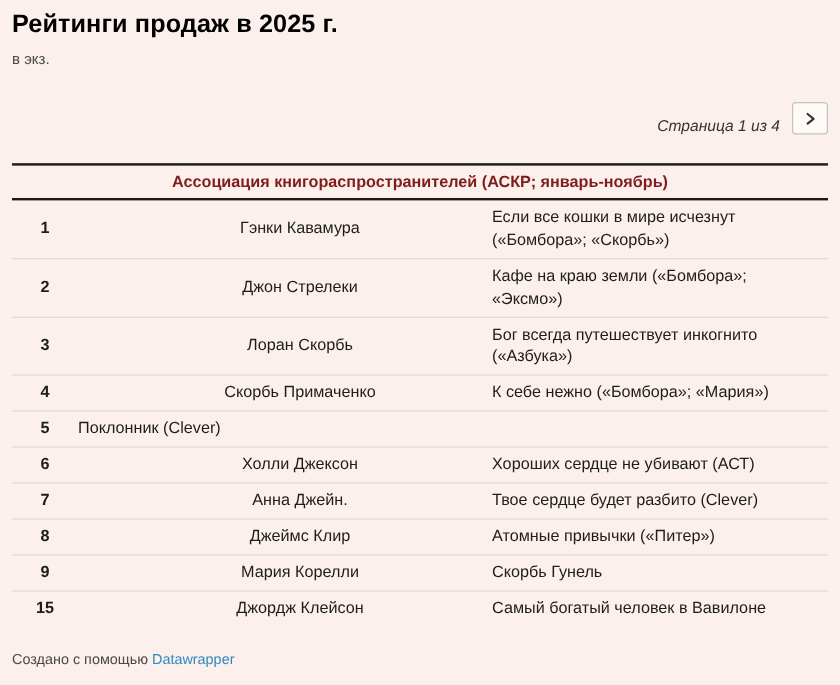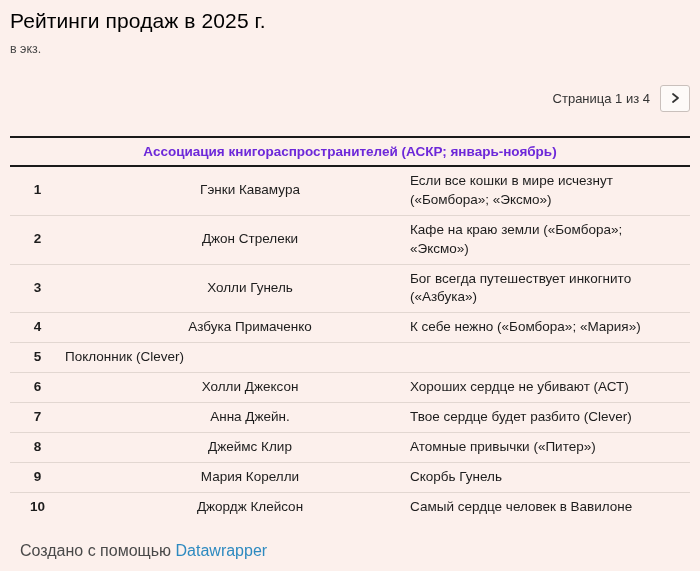--- a/index.html
+++ b/index.html
@@ -7,38 +7,39 @@
     width: 700px; height: 571px;
     background: #fcf0ec;
     font-family: "Liberation Sans", "DejaVu Sans", sans-serif;
     color: #1d1d1d;
     overflow: hidden;
   }
   .container { padding: 9px 10px 0 10px; }
 
   .page-title {
     font-size: 21px;
-    font-weight: 400;
+    font-weight: 700;
     color: #000;
     letter-spacing: 0.1px;
     margin-bottom: 9px;
   }
   .page-subtitle {
     font-size: 12.5px;
     color: #494949;
     margin-bottom: 28px;
   }
 
   .pagination {
     display: flex;
     justify-content: flex-end;
-    align-items: center;
+    align-items: flex-end;
     gap: 10px;
     margin: 4px 0 24px 0;
     height: 28px;
+    font-style: italic;
   }
   .pagination-label { font-size: 13px; color: #333; }
   .next-btn {
     width: 30px; height: 27px;
     background: #fdfaf8;
     border: 1px solid #c9c0bc;
     border-radius: 3px;
     display: flex; align-items: center; justify-content: center;
     cursor: pointer;
     padding: 0;
@@ -46,41 +47,40 @@
   .next-btn svg { display: block; }
 
   .dw-table { width: 100%; }
   .thead {
     border-top: 2px solid #1a1a1a;
     border-bottom: 2px solid #1a1a1a;
     text-align: center;
     font-weight: 700;
     font-size: 13.5px;
     padding: 6px 4px;
-    color: #6d28d9;
+    color: #7f1d1d;
   }
   .trow {
     display: grid;
     grid-template-columns: 55px 345px 1fr;
     align-items: center;
     border-bottom: 1px solid #e2d7d1;
     padding: 5px 0;
     font-size: 13.5px;
     line-height: 1.4;
   }
   .trow:last-child { border-bottom: none; }
   .cell-rank { text-align: center; font-weight: 700; }
   .cell-author { padding-left: 25px; text-align: center; }
   .cell-title { padding-right: 12px; }
 
   .footer {
     margin-top: 20px;
-    font-size: 16px;
+    font-size: 12px;
     color: #494949;
-    margin-left: 10px;
   }
   .footer a {
     color: #2d8ac0;
     text-decoration: none;
   }
 </style>
 </head>
 <body>
 
 <div class="container">
@@ -98,35 +98,35 @@
       </span>
     </button>
   </div>
 
   <div class="dw-table">
     <div class="thead">Ассоциация книгораспространителей (АСКР; январь-ноябрь)</div>
 
     <div class="trow">
       <div class="cell-rank">1</div>
       <div class="cell-author">Гэнки Кавамура</div>
-      <div class="cell-title">Если все кошки в мире исчезнут («Бомбора»; «Эксмо»)</div>
+      <div class="cell-title">Если все кошки в мире исчезнут («Бомбора»; «Скорбь»)</div>
     </div>
     <div class="trow">
       <div class="cell-rank">2</div>
       <div class="cell-author">Джон Стрелеки</div>
       <div class="cell-title">Кафе на краю земли («Бомбора»; «Эксмо»)</div>
     </div>
     <div class="trow">
       <div class="cell-rank">3</div>
-      <div class="cell-author">Холли Гунель</div>
+      <div class="cell-author">Лоран Скорбь</div>
       <div class="cell-title">Бог всегда путешествует инкогнито («Азбука»)</div>
     </div>
     <div class="trow">
       <div class="cell-rank">4</div>
-      <div class="cell-author">Азбука Примаченко</div>
+      <div class="cell-author">Скорбь Примаченко</div>
       <div class="cell-title">К себе нежно («Бомбора»; «Мария»)</div>
     </div>
     <div class="trow">
       <div class="cell-rank">5</div>
       <div class="cell-title">Поклонник (Clever)</div>
     </div>
     <div class="trow">
       <div class="cell-rank">6</div>
       <div class="cell-author">Холли Джексон</div>
       <div class="cell-title">Хороших сердце не убивают (АСТ)</div>
@@ -140,23 +140,23 @@
       <div class="cell-rank">8</div>
       <div class="cell-author">Джеймс Клир</div>
       <div class="cell-title">Атомные привычки («Питер»)</div>
     </div>
     <div class="trow">
       <div class="cell-rank">9</div>
       <div class="cell-author">Мария Корелли</div>
       <div class="cell-title">Скорбь Гунель</div>
     </div>
     <div class="trow">
-      <div class="cell-rank">10</div>
+      <div class="cell-rank">15</div>
       <div class="cell-author">Джордж Клейсон</div>
-      <div class="cell-title">Самый сердце человек в Вавилоне</div>
+      <div class="cell-title">Самый богатый человек в Вавилоне</div>
     </div>
   </div>
 
   <div class="footer">
     <span>Создано с помощью</span>
     <a href="#">Datawrapper</a>
   </div>
 
 </div>
 

